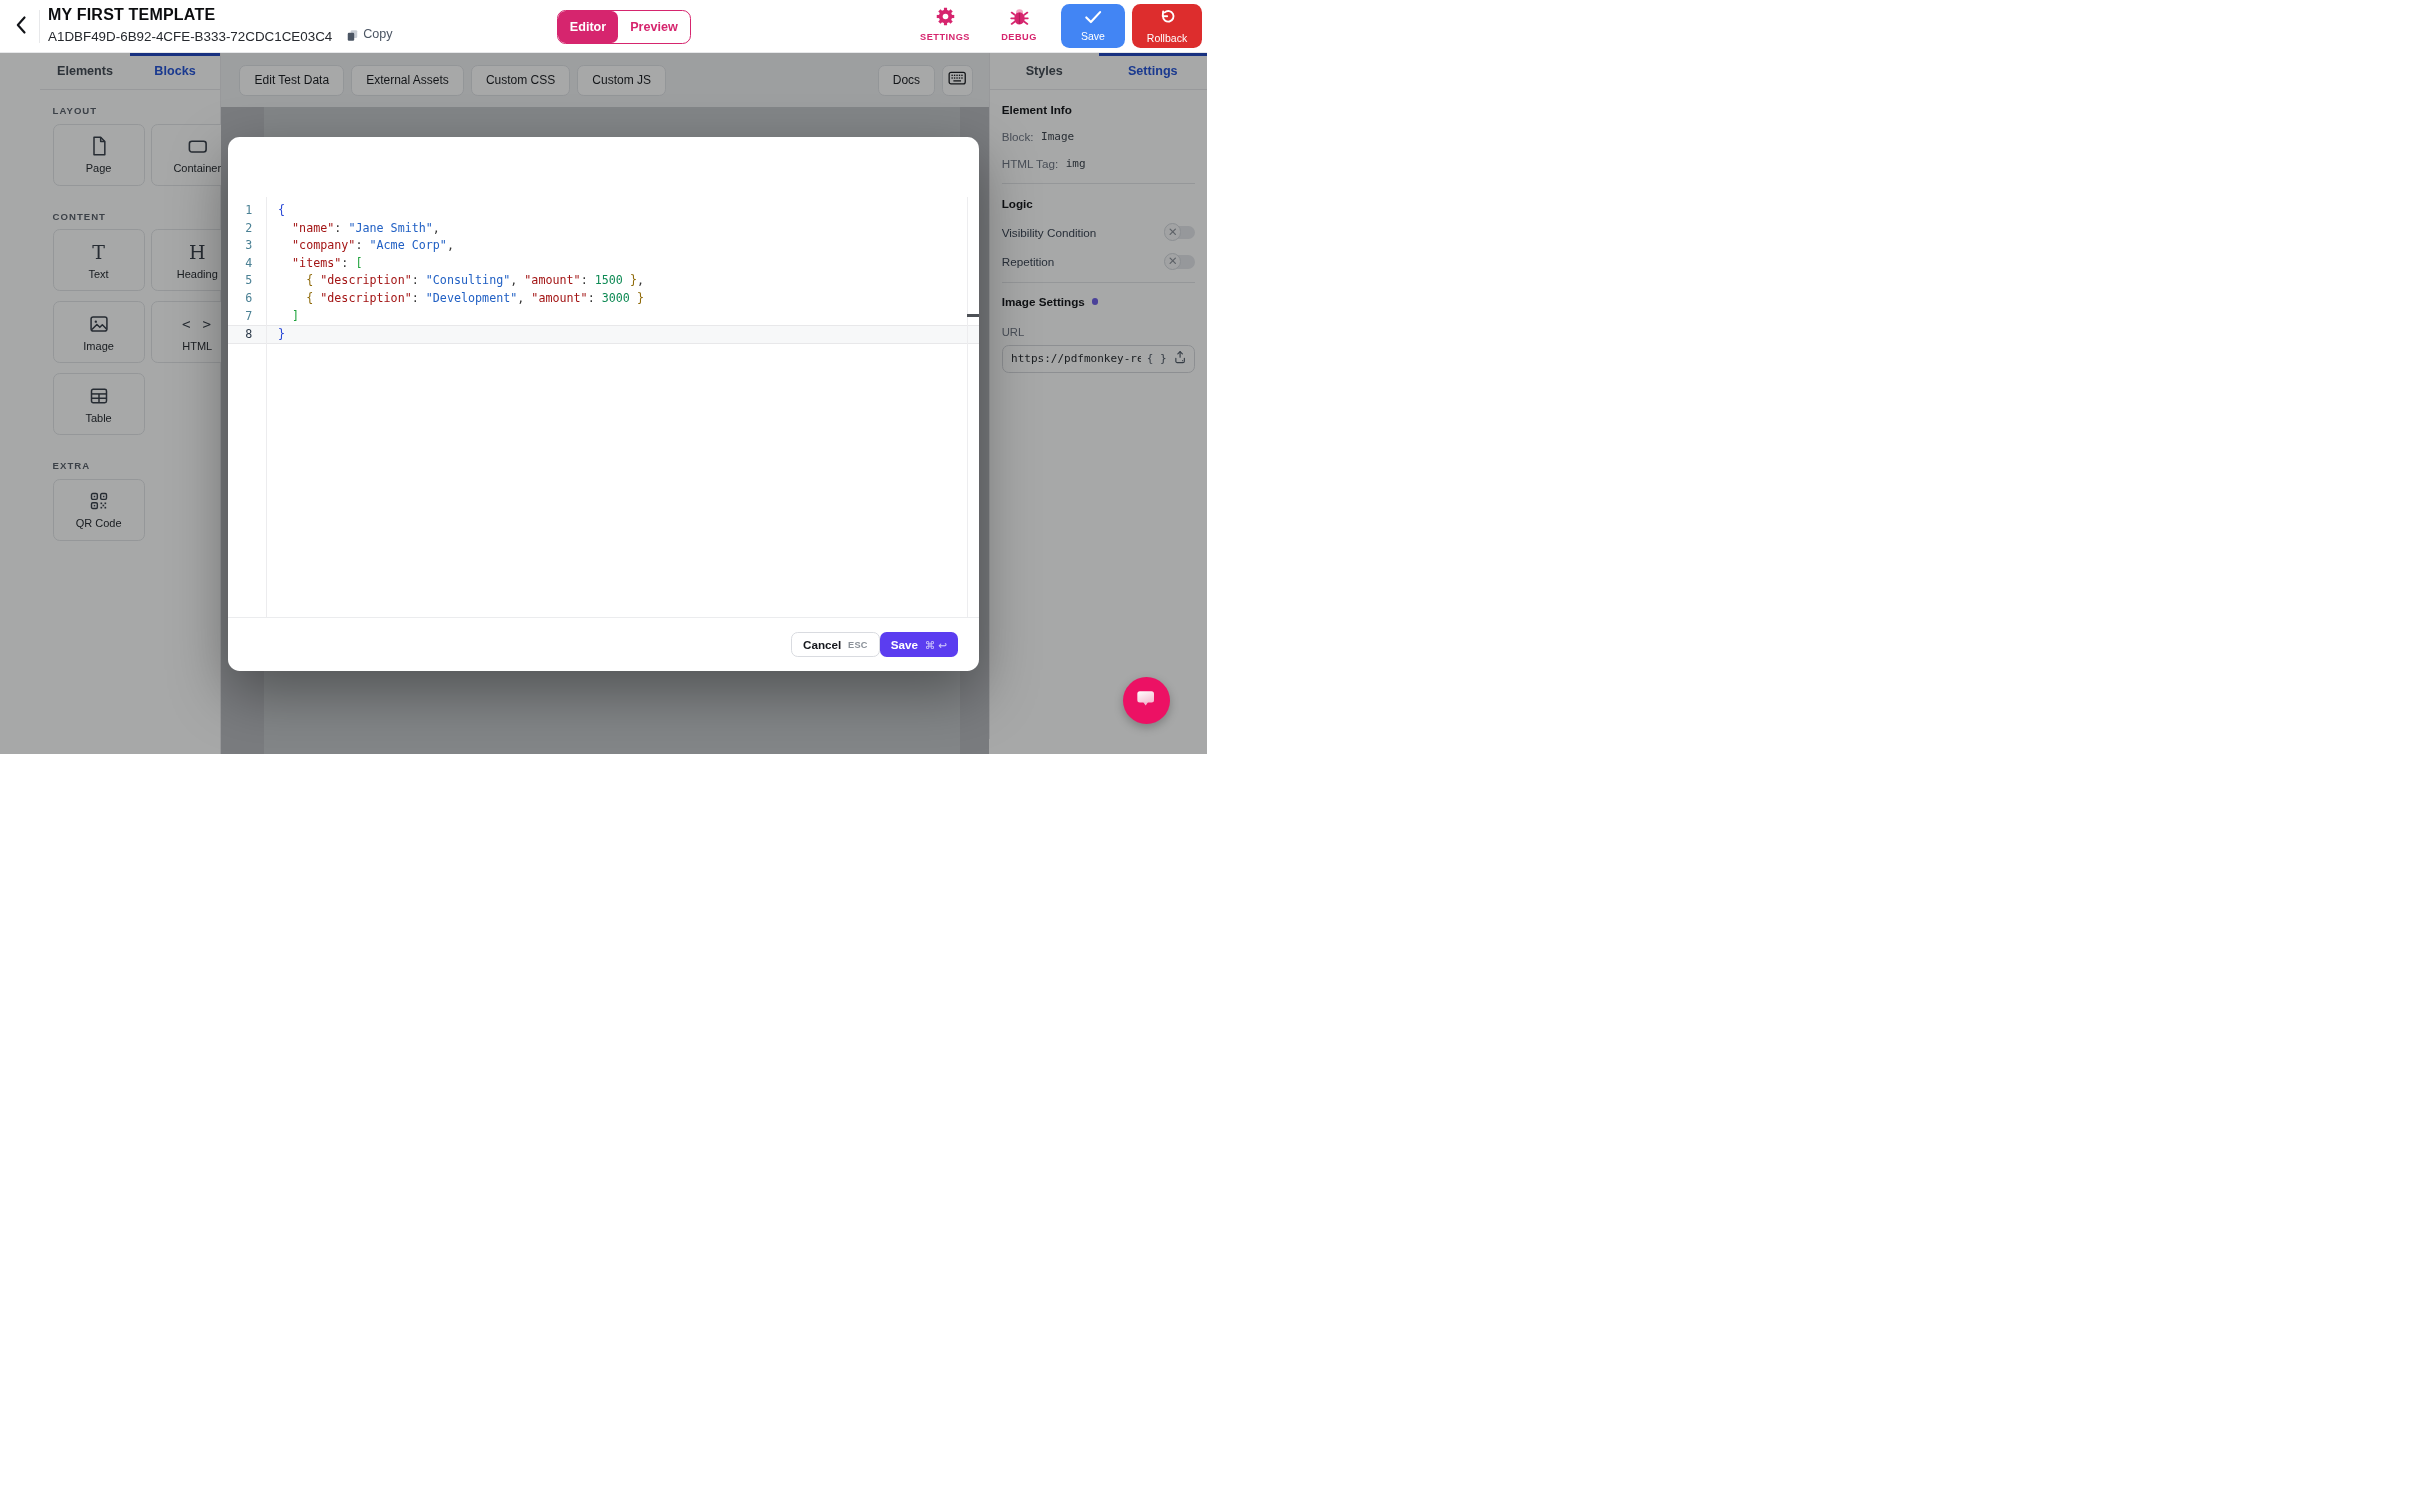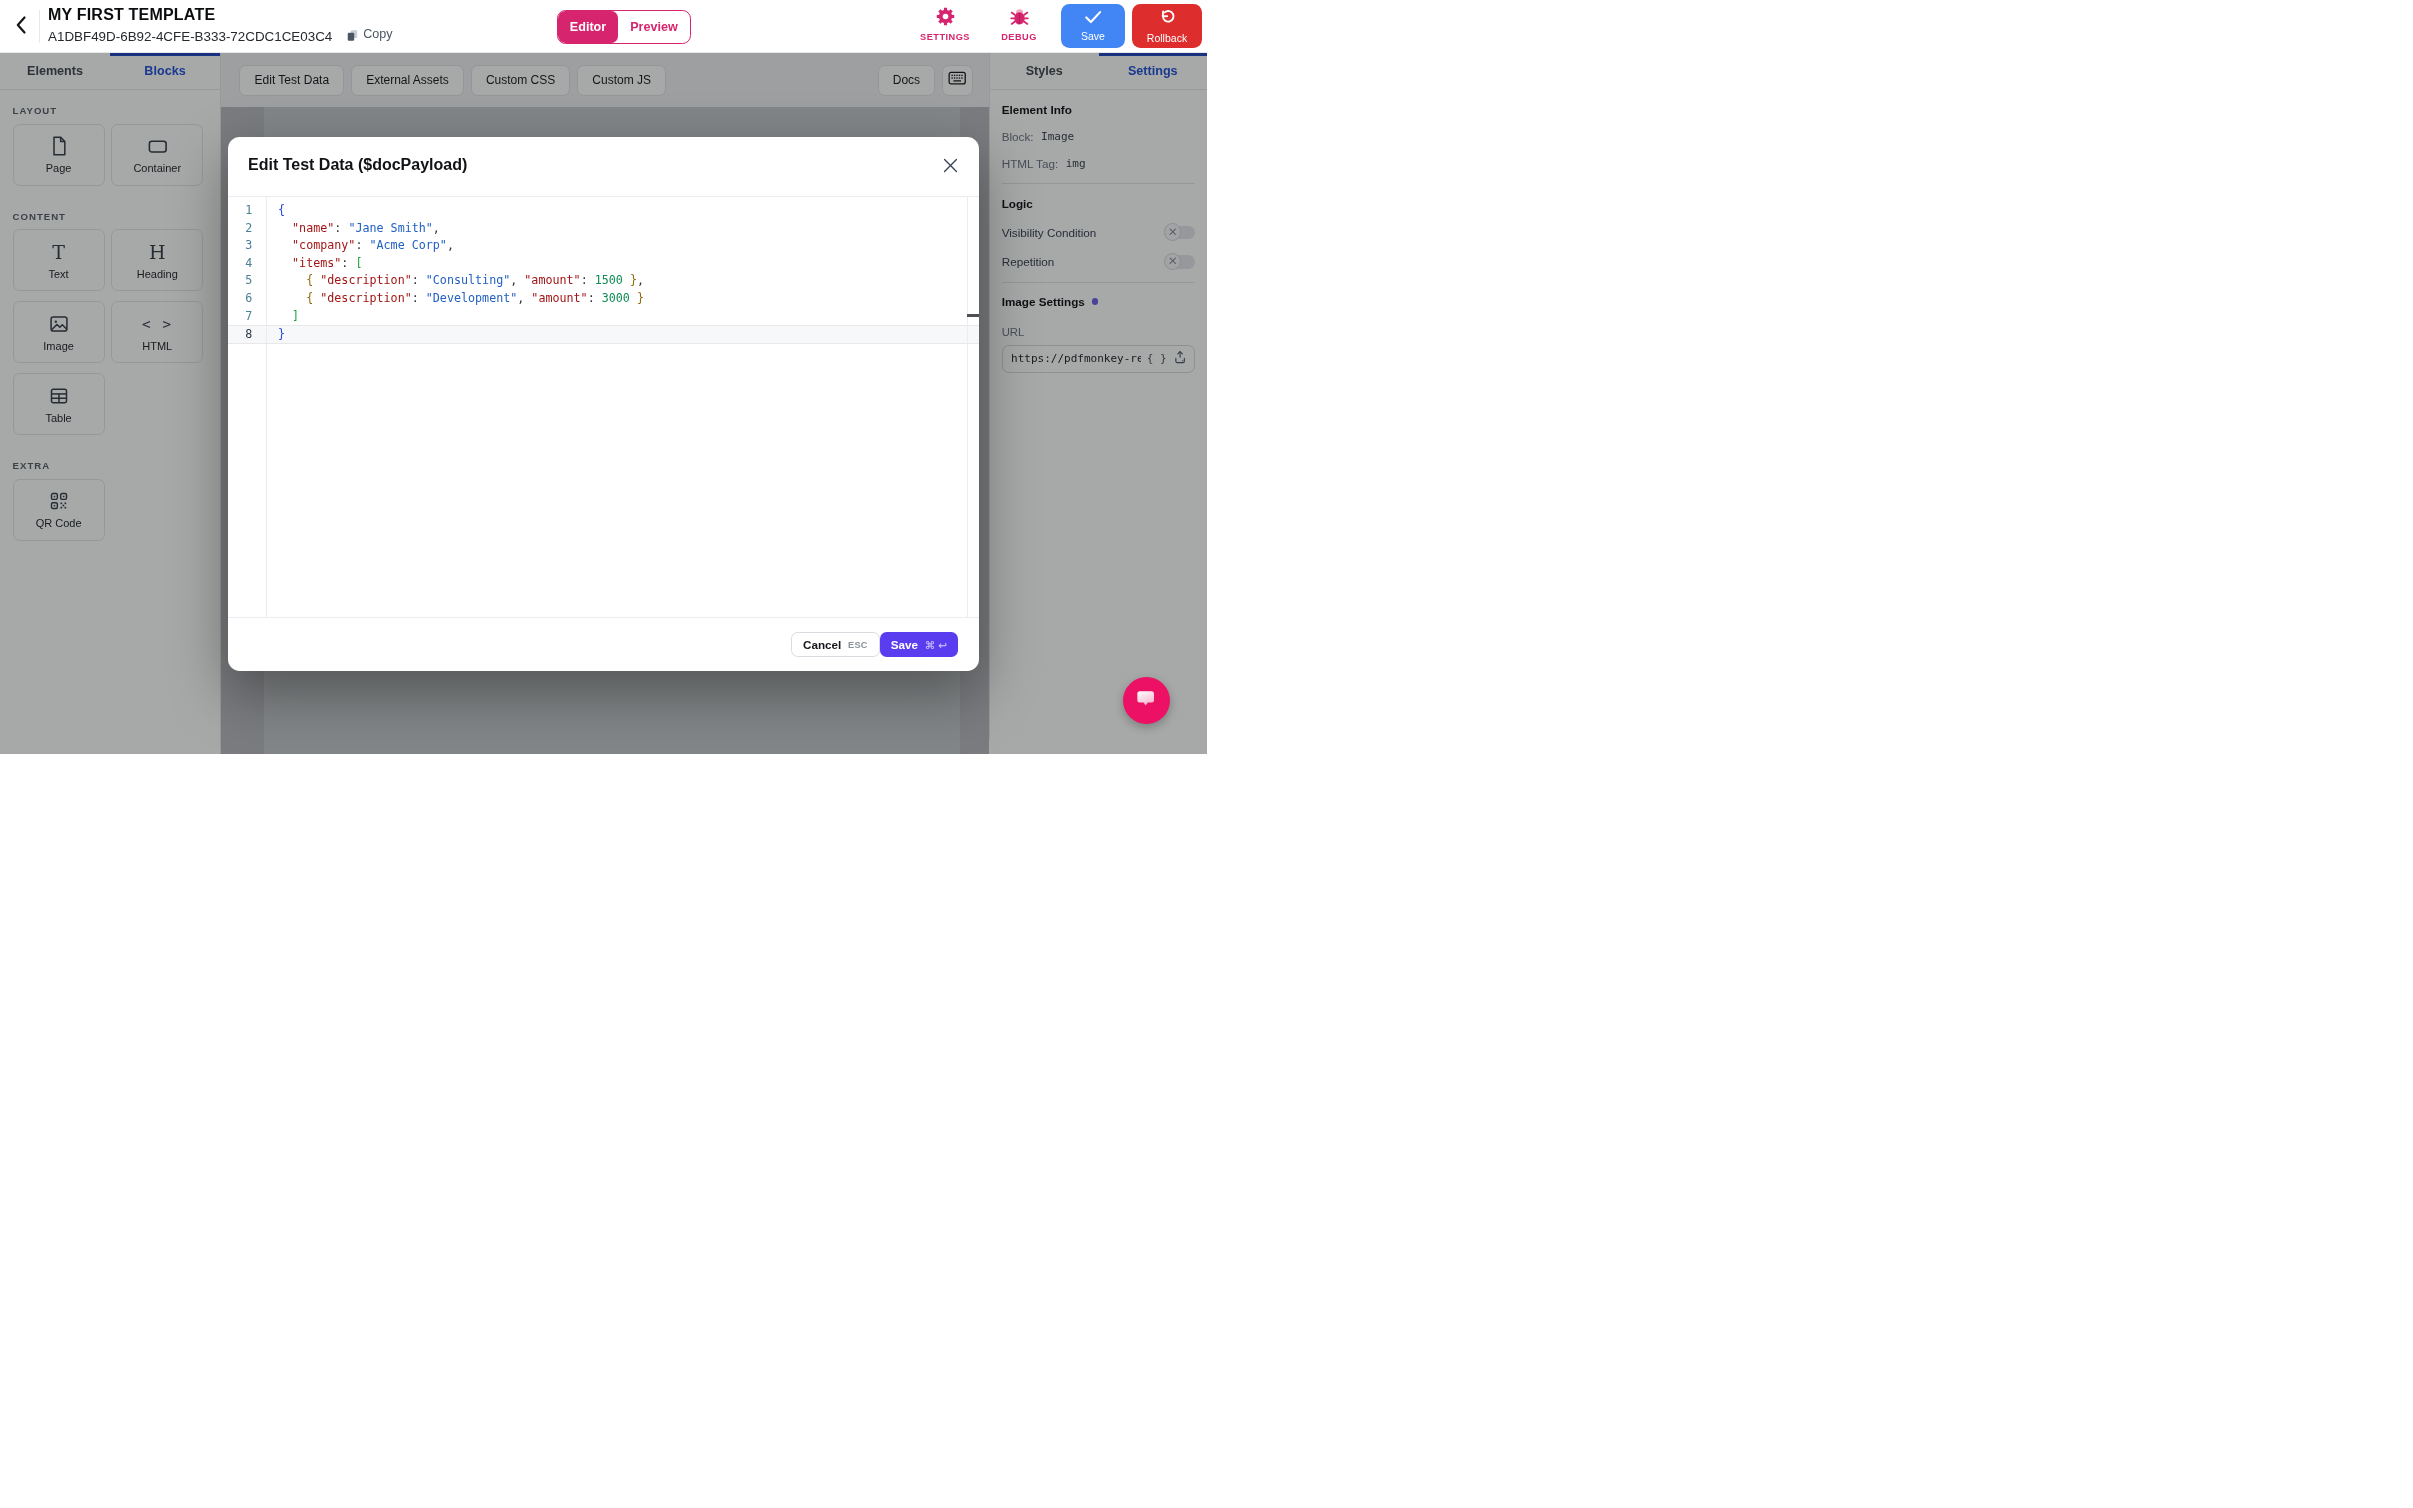--- a/index.html
+++ b/index.html
@@ -27,21 +27,21 @@
   .rollback-btn { left:1132px; width:70px; background:#dd2d2d; }
 
   
   .side-tabs { position:relative; height:37px; display:flex; border-bottom:0.8px solid #e7e8ea; }
   .side-tab { flex:1; display:flex; align-items:center; justify-content:center; font-size:12.6px; font-weight:600; color:#3f4650; cursor:pointer; }
   .side-tab.active { color:#2050d8; font-weight:700; }
   .tab-indicator { position:absolute; top:0; width:50%; height:2.5px; background:#1d43c0; }
   .tab-indicator.right { left:50%; }
 
   
-  .left-sidebar { position:absolute; left:0; top:53px; width:221px; bottom:0; background:#fff; border-right:0.8px solid #e7e8ea; }
+  .left-sidebar { position:absolute; left:0; top:53px; width:221px; bottom:0; background:#fff; border-right:0.8px solid #e7e8ea;padding-left:40px; }
   .side-content { padding:15px 12.6px; }
   .sec-title { font-size:9.6px; font-weight:700; color:#565d68; letter-spacing:1px; }
   .block-grid { display:grid; grid-template-columns:92px 92px; gap:10px 6.7px; margin:7.5px 0 25px; }
   .block-card { height:62px; border:0.8px solid #e3e5e8; border-radius:6.7px; background:#fff; display:flex; flex-direction:column; align-items:center; justify-content:center; gap:4.2px; cursor:pointer; }
   .block-card .bc-icon { height:23.5px; display:flex; align-items:center; justify-content:center; color:#343b46; }
   .block-card .bc-label { font-size:11px; color:#22262c; }
   .serif-glyph { font-family:"DejaVu Serif", serif; font-size:19px; color:#343b46; line-height:22px; }
   .code-glyph { font-family:"DejaVu Sans Mono", monospace; font-size:14.2px; color:#343b46; letter-spacing:1.7px; }
 
   
@@ -382,31 +382,20 @@
             <circle cx="13.6" cy="15" r="0.8" fill="#4b5563" stroke="none"></circle>
           </svg>
       </span>
     </div>
   </div>
 </div>
 
 <div class="overlay"></div>
 
 <div class="modal">
-  <div class="m-head">
-    <div class="m-title">Edit Test Data ($docPayload)</div>
-    <div class="m-close">
-      <span>
-        <svg width="17" height="17" viewBox="0 0 20 20" stroke="#374151" stroke-width="1.5" stroke-linecap="round">
-            <line x1="3" y1="3" x2="17" y2="17"></line>
-            <line x1="17" y1="3" x2="3" y2="17"></line>
-          </svg>
-      </span>
-    </div>
-  </div>
   <div class="m-body">
     <div class="gutter-border"></div>
     <div class="code-lines">
         <div class="cl">
           <span class="ln">1</span>
           <span class="code"><span class="tk-b">{</span></span>
         </div>
         <div class="cl">
           <span class="ln">2</span>
           <span class="code"><span class="tk-p">  </span><span class="tk-k">"name"</span><span class="tk-p">: </span><span class="tk-s">"Jane Smith"</span><span class="tk-p">,</span></span>

